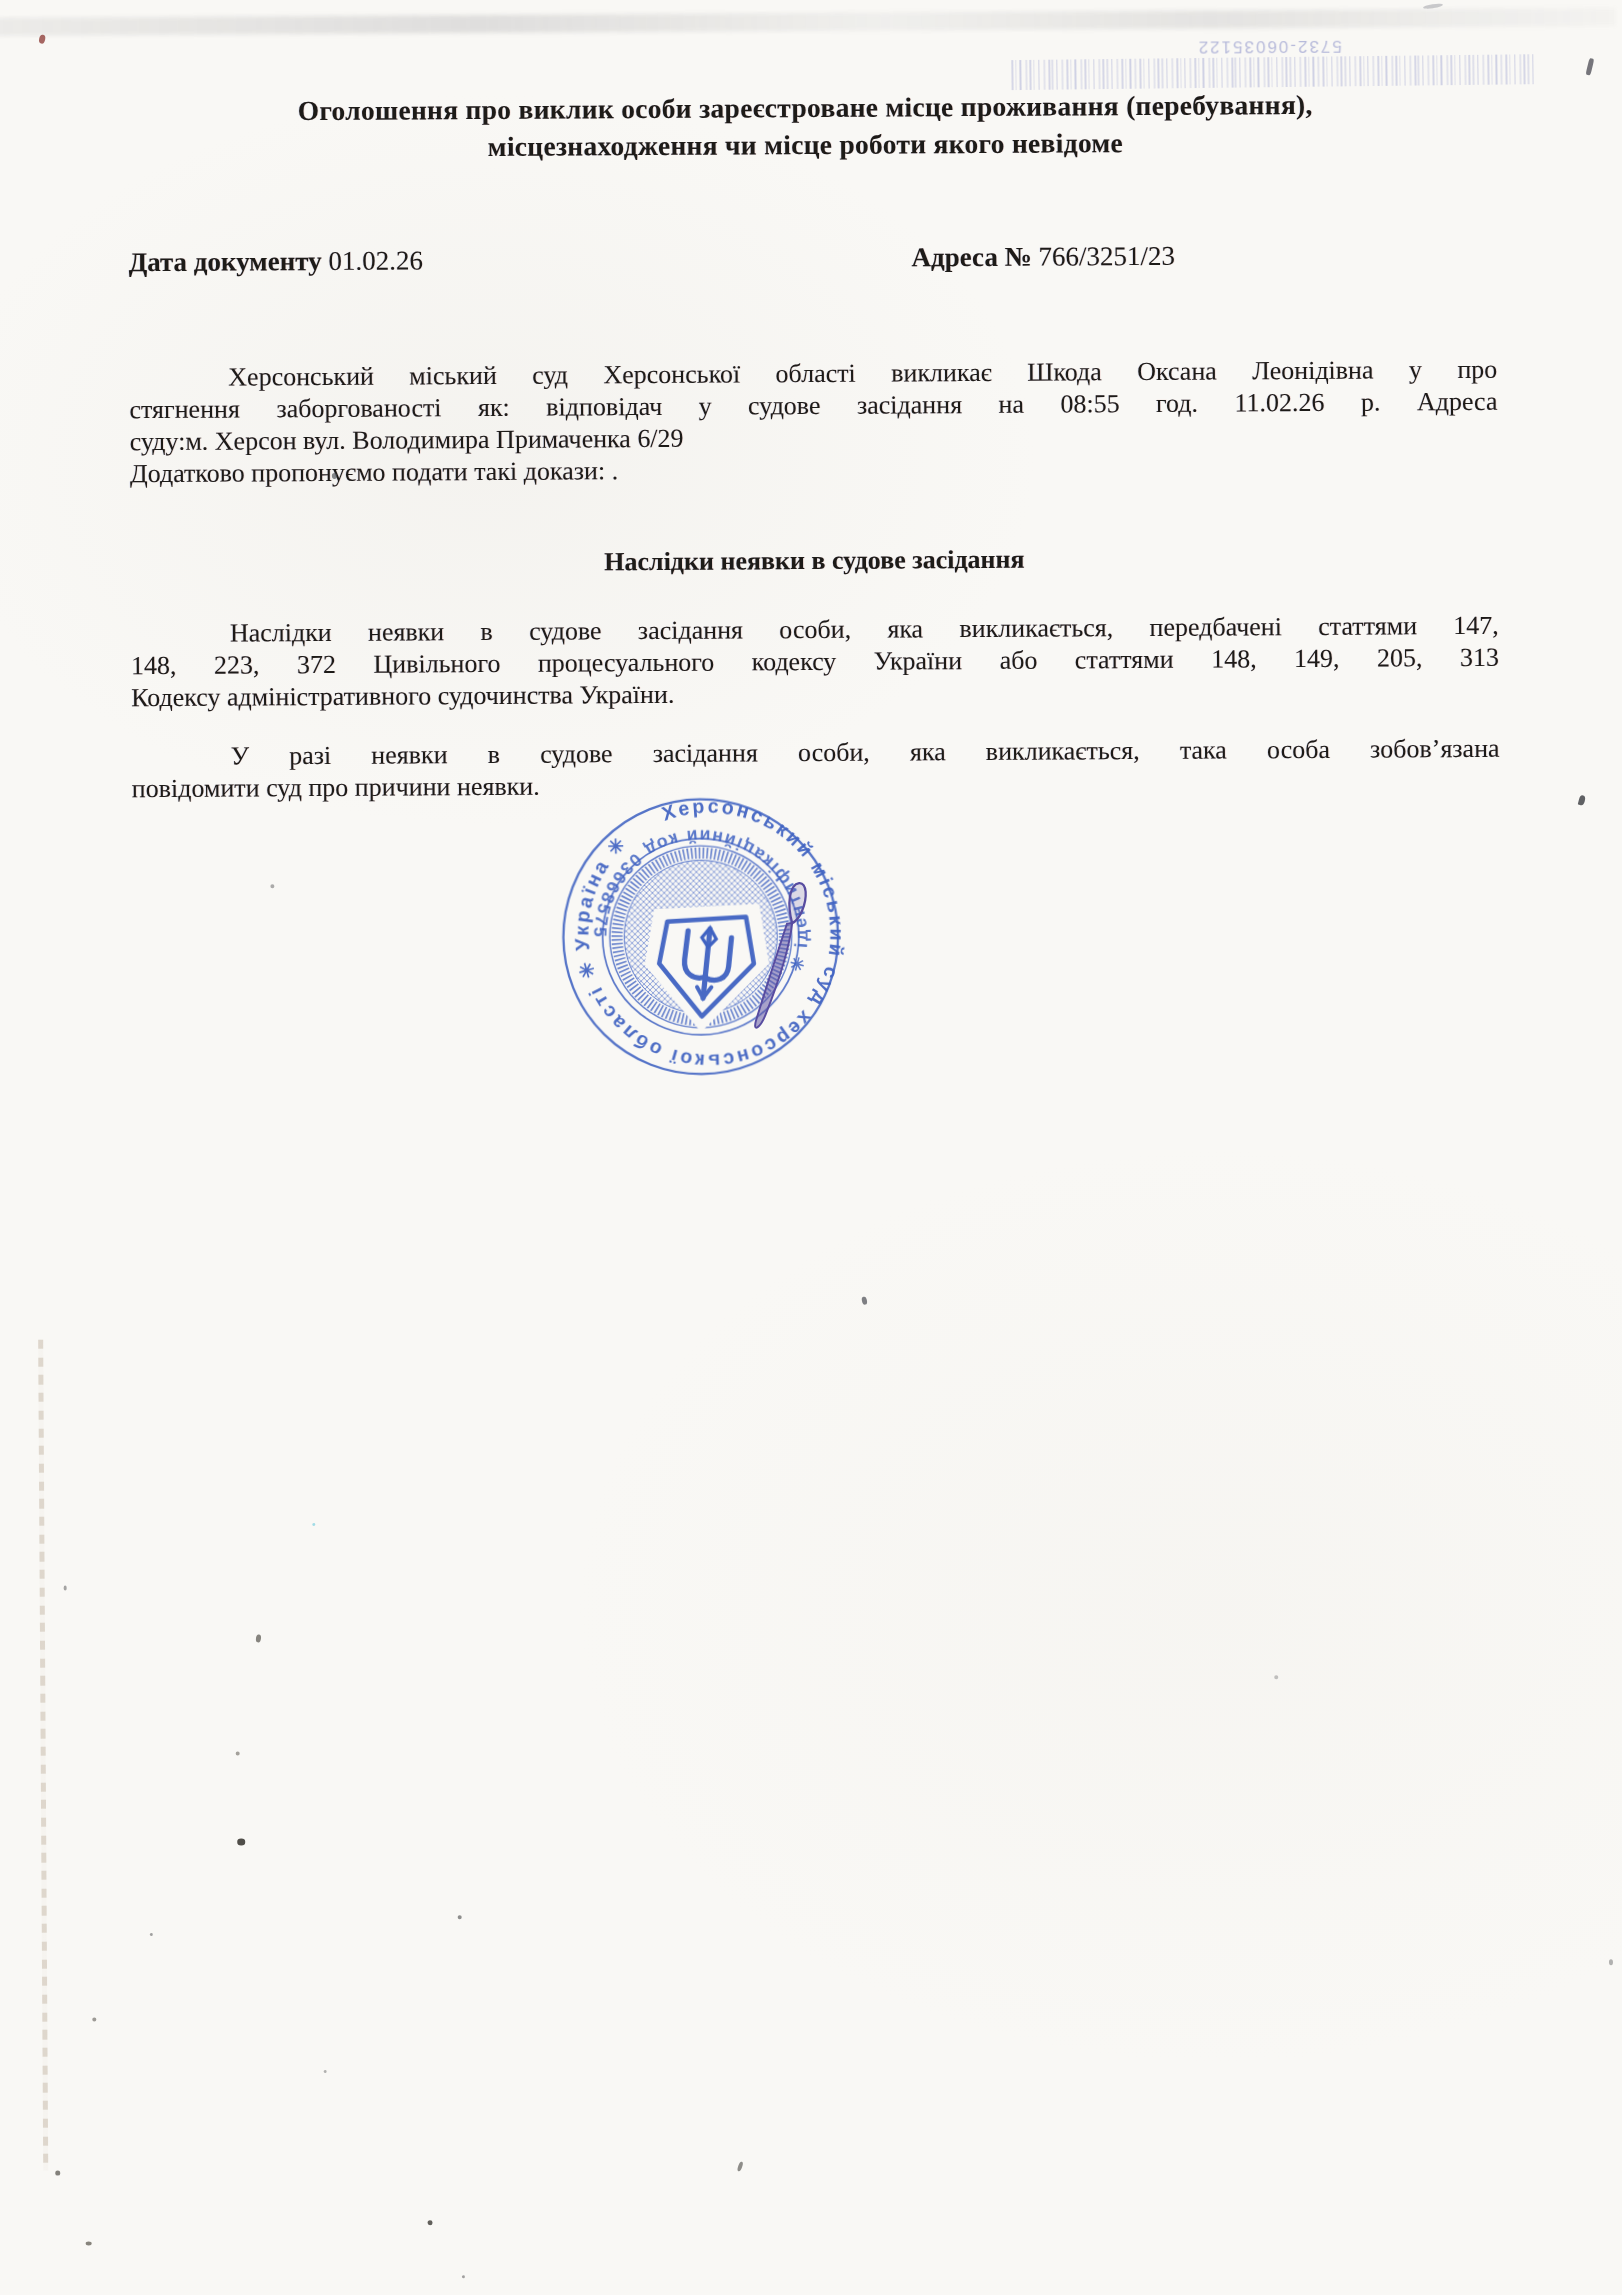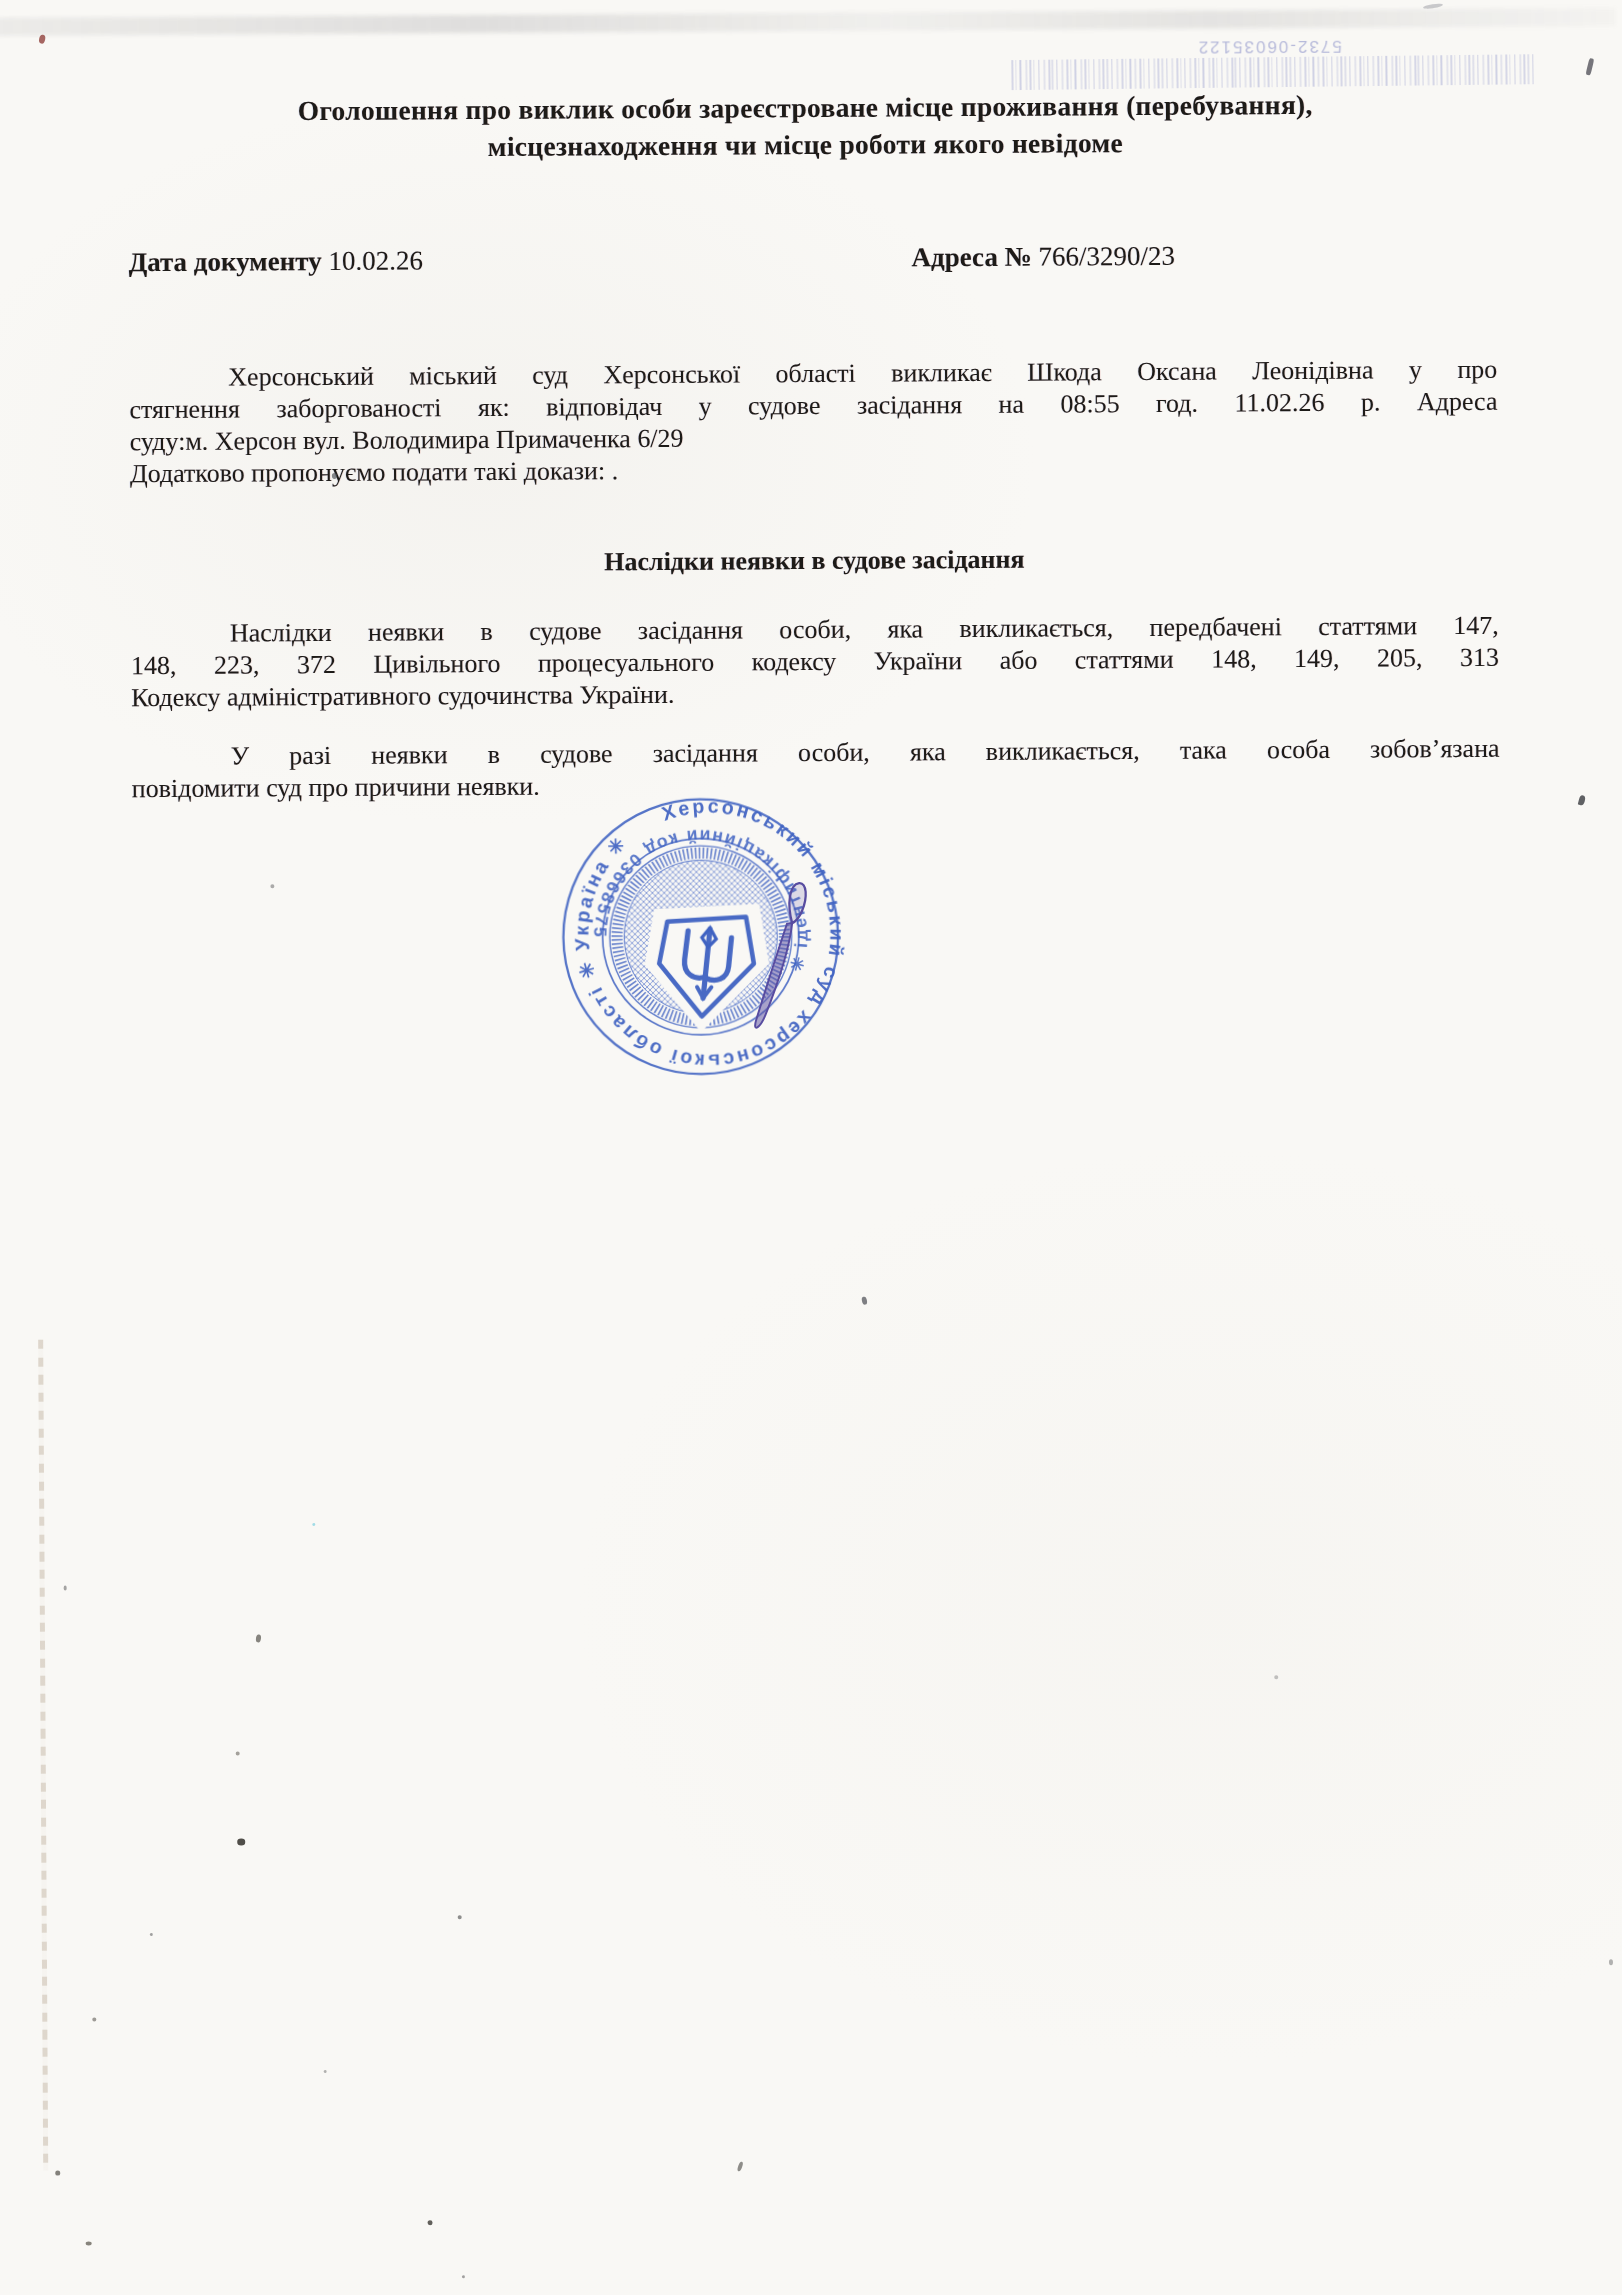--- a/index.html
+++ b/index.html
@@ -84,25 +84,25 @@
     <div class="barcode"></div>
 
     <div class="title-block txt">
       <div>Оголошення про виклик особи зареєстроване місце проживання (перебування),</div>
       <div>місцезнаходження чи місце роботи якого невідоме</div>
     </div>
 
     <div class="meta-row txt">
       <div class="meta-date">
         <span class="blabel">Дата документу</span>
-        <span>10.02.26</span>
+        <span>01.02.26</span>
       </div>
       <div class="meta-case">
         <span class="blabel">Адреса №</span>
-        <span>766/3290/23</span>
+        <span>766/3251/23</span>
       </div>
     </div>
 
     <div id="para1" class="para txt">
       <div class="jline indent">Херсонський міський суд Херсонської області викликає Шкода Оксана Леонідівна у про</div>
       <div class="jline">стягнення заборгованості як: відповідач у судове засідання на 08:55 год. 11.02.26 р. Адреса</div>
       <div class="lline">суду:м. Херсон вул. Володимира Примаченка 6/29</div>
       <div class="lline">Додатково пропонуємо подати такі докази: .</div>
     </div>
 

